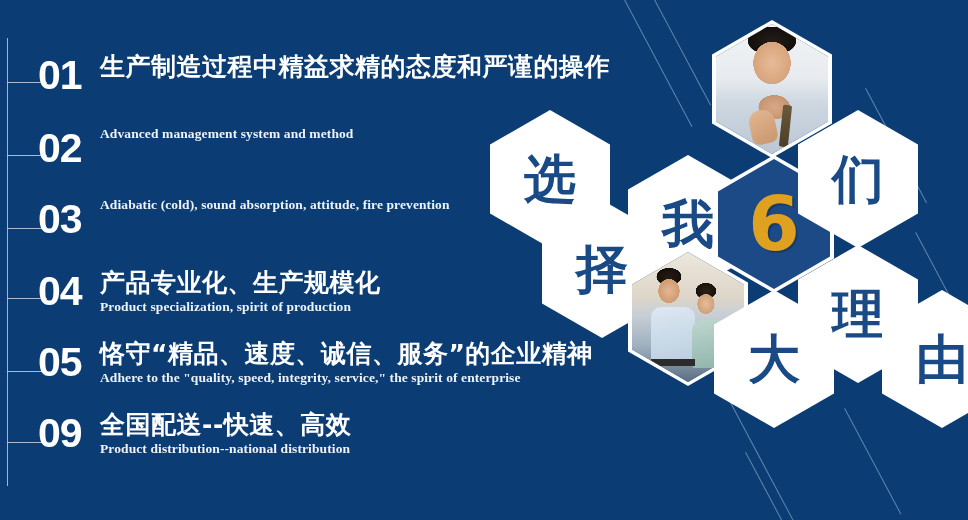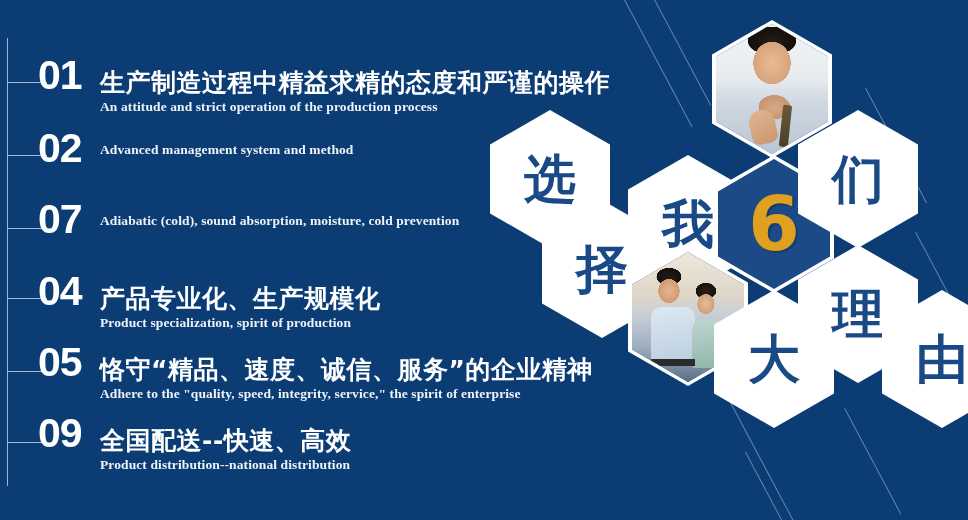--- a/index.html
+++ b/index.html
@@ -18,21 +18,21 @@
   #list{position:absolute;left:0;top:0;width:640px;height:520px;}
   .axis{position:absolute;left:7px;top:38px;width:1px;height:448px;background:#b9cbe0;opacity:.85;}
   .row{position:absolute;left:0;height:72px;}
   .tick{position:absolute;left:7px;width:40px;height:1px;background:#b9cbe0;opacity:.9;}
   .num{
     position:absolute;left:38px;top:0;
     font-size:41px;font-weight:bold;color:#ffffff;
     letter-spacing:-1px;line-height:46px;
     font-family:"Liberation Sans", sans-serif;
   }
-  .txtwrap{position:absolute;left:100px;top:16px;}
+  .txtwrap{position:absolute;left:100px;top:0;}
   .cn{
     color:#ffffff;font-size:25px;line-height:30px;font-weight:600;
     white-space:nowrap;letter-spacing:.5px;
     font-family:"DejaVu Sans","Liberation Sans",sans-serif;
   }
   .en{
     color:#eef3f9;font-size:13.5px;line-height:17px;white-space:nowrap;
     font-family:"Liberation Serif","DejaVu Serif",serif;font-weight:bold;
     letter-spacing:.1px;
   }
@@ -116,37 +116,36 @@
   <div class="diag" style="left:845px;top:408px;width:120px;transform:rotate(62deg);"></div>
 
   <div id="list">
     <div class="axis"></div>
 
     <div class="row" style="top:52px;">
       <div class="tick" style="top:30px;"></div>
       <div class="num">01</div>
       <div class="txtwrap">
         <div class="cn">生产制造过程中精益求精的态度和严谨的操作</div>
-        <div class="en">An attitude and strict operation of the production process</div>
       </div>
     </div>
 
     <div class="row" style="top:125px;">
       <div class="tick" style="top:30px;"></div>
       <div class="num">02</div>
       <div class="txtwrap">
         <div class="en">Advanced management system and method</div>
       </div>
     </div>
 
     <div class="row" style="top:196px;">
       <div class="tick" style="top:32px;"></div>
-      <div class="num">07</div>
-      <div class="txtwrap">
-        <div class="en">Adiabatic (cold), sound absorption, moisture, cold prevention</div>
+      <div class="num">03</div>
+      <div class="txtwrap">
+        <div class="en">Adiabatic (cold), sound absorption, attitude, fire prevention</div>
       </div>
     </div>
 
     <div class="row" style="top:268px;">
       <div class="tick" style="top:30px;"></div>
       <div class="num">04</div>
       <div class="txtwrap">
         <div class="cn">产品专业化、生产规模化</div>
         <div class="en">Product specialization, spirit of production</div>
       </div>

